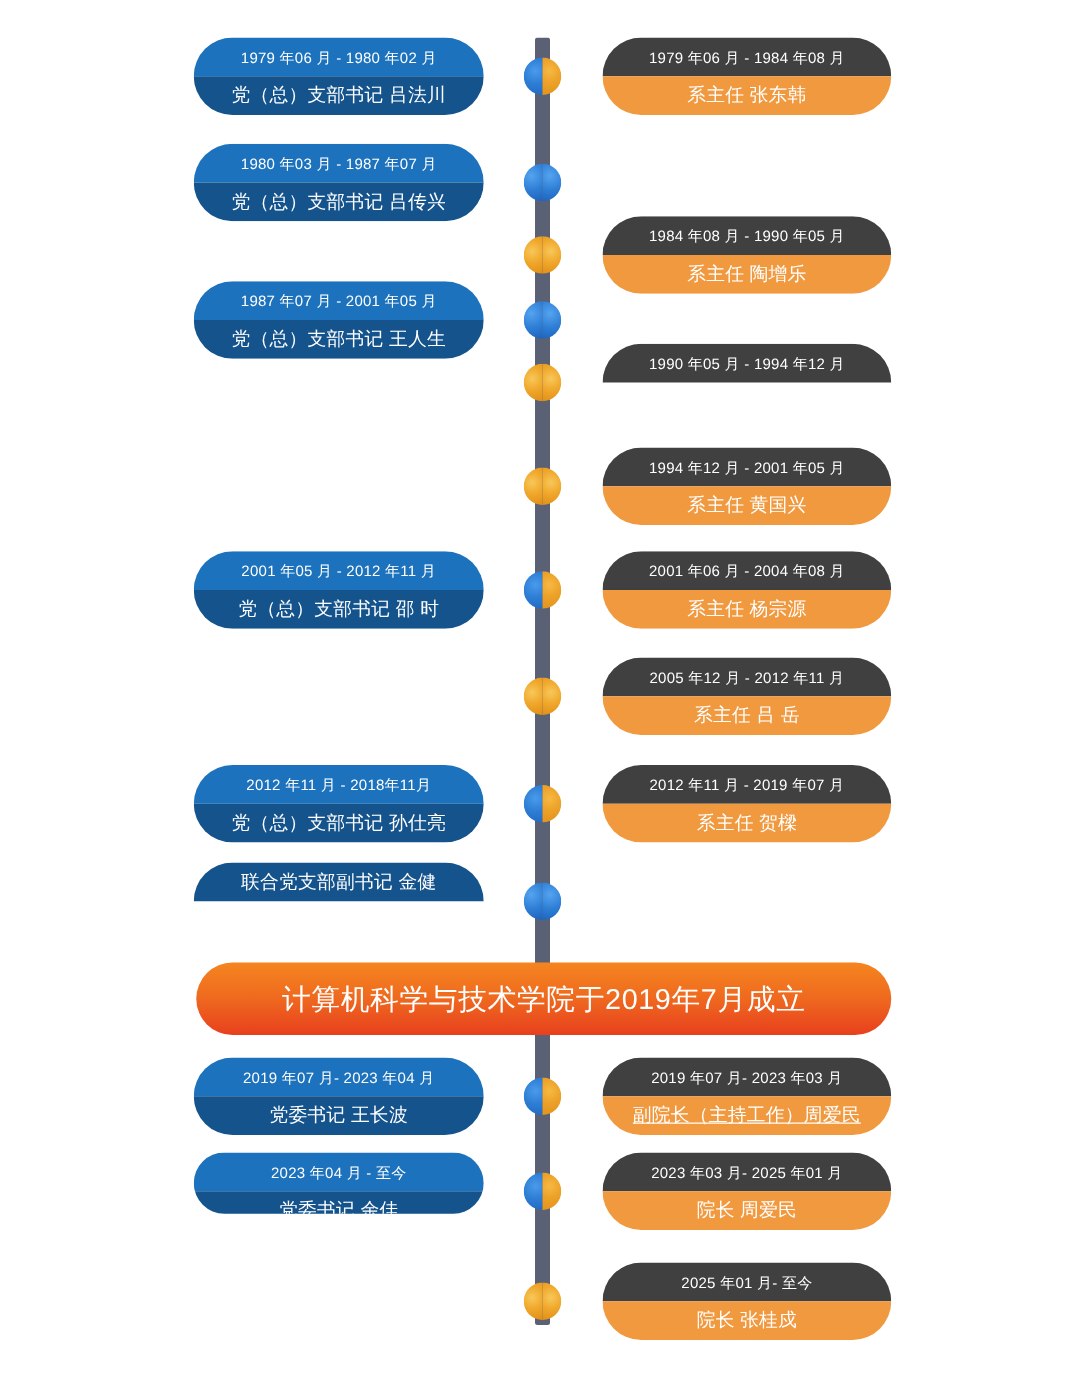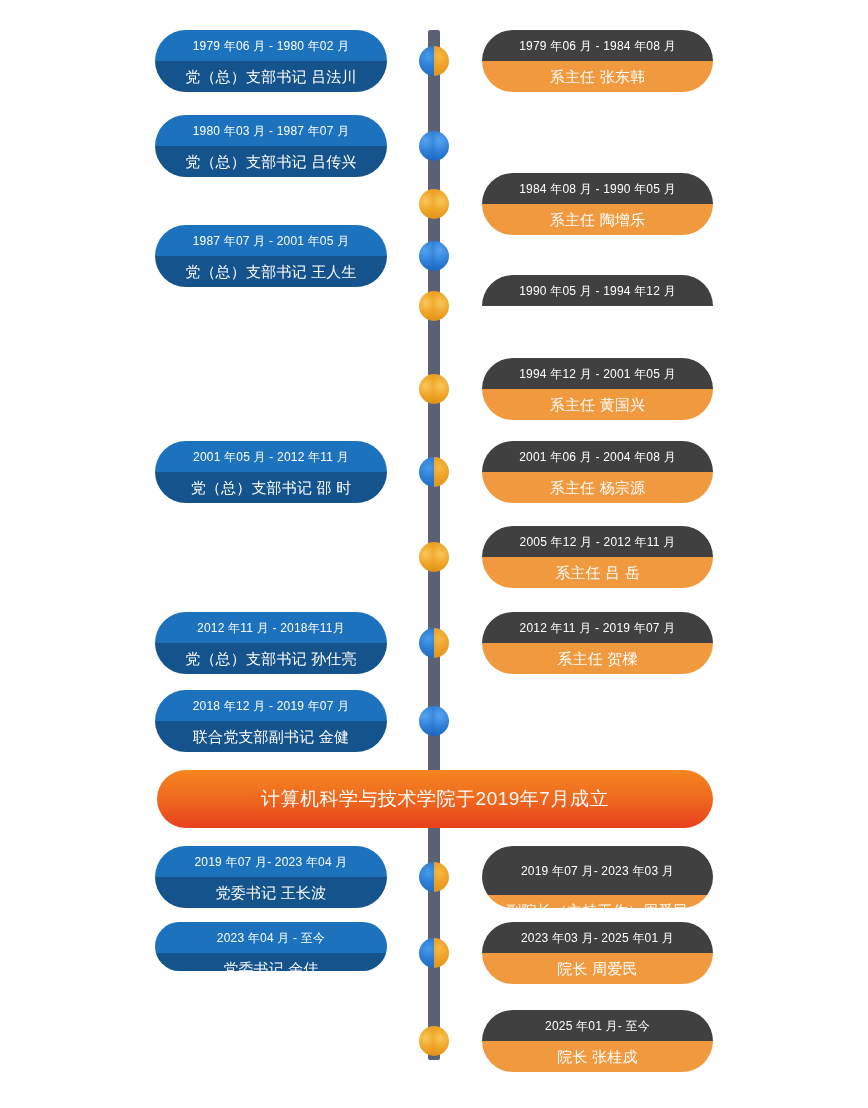--- a/index.html
+++ b/index.html
@@ -115,21 +115,21 @@
     height: 58px;
     border-radius: 29px;
     background: linear-gradient(180deg, #f5851f 0%, #ef6a1f 48%, #e8401d 100%);
     display: flex;
     align-items: center;
     justify-content: center;
     z-index: 5;
   }
   .banner .banner-text {
     color: #ffffff;
-    font-size: 19px;
+    font-size: 23px;
     letter-spacing: 0.5px;
     white-space: nowrap;
   }
 </style>
 </head>
 <body>
 
 <div id="timeline-root">
 
   <div class="spine"></div>
@@ -204,21 +204,20 @@
       </div>
       <div class="card left" style="top: 441px; height: 62px;">
         <div class="row top" style="height: 31px;">2001 年05 月 - 2012 年11 月</div>
         <div class="row bottom" style="height: 31px;">党（总）支部书记  邵 时</div>
       </div>
       <div class="card left" style="top: 612px; height: 62px;">
         <div class="row top" style="height: 31px;">2012 年11 月 - 2018年11月</div>
         <div class="row bottom" style="height: 31px;">党（总）支部书记  孙仕亮</div>
       </div>
       <div class="card left" style="top: 690px; height: 62px;">
-        <div class="row top" style="height: 31px;">2018 年12 月 - 2019 年07 月</div>
         <div class="row bottom" style="height: 31px;">联合党支部副书记  金健</div>
       </div>
       <div class="card left" style="top: 846px; height: 62px;">
         <div class="row top" style="height: 31px;">2019 年07 月- 2023 年04 月</div>
         <div class="row bottom" style="height: 31px;">党委书记  王长波</div>
       </div>
       <div class="card left" style="top: 922px; height: 49px;">
         <div class="row top" style="height: 31px;">2023 年04 月 - 至今</div>
         <div class="row bottom" style="height: 31px;">党委书记  余佳</div>
       </div>
@@ -246,21 +245,21 @@
       </div>
       <div class="card right" style="top: 526px; height: 62px;">
         <div class="row top" style="height: 31px;">2005 年12 月 - 2012 年11 月</div>
         <div class="row bottom" style="height: 31px;">系主任  吕 岳</div>
       </div>
       <div class="card right" style="top: 612px; height: 62px;">
         <div class="row top" style="height: 31px;">2012 年11 月 - 2019 年07 月</div>
         <div class="row bottom" style="height: 31px;">系主任  贺樑</div>
       </div>
       <div class="card right" style="top: 846px; height: 62px;">
-        <div class="row top" style="height: 49px;">2019 年07 月- 2023 年03 月</div>
+        <div class="row top" style="height: 31px;">2019 年07 月- 2023 年03 月</div>
         <div class="row bottom" style="height: 31px; text-decoration: underline;">副院长（主持工作）周爱民</div>
       </div>
       <div class="card right" style="top: 922px; height: 62px;">
         <div class="row top" style="height: 31px;">2023 年03 月- 2025 年01 月</div>
         <div class="row bottom" style="height: 31px;">院长  周爱民</div>
       </div>
       <div class="card right" style="top: 1010px; height: 62px;">
         <div class="row top" style="height: 31px;">2025 年01 月- 至今</div>
         <div class="row bottom" style="height: 31px;">院长  张桂戍</div>
       </div>

